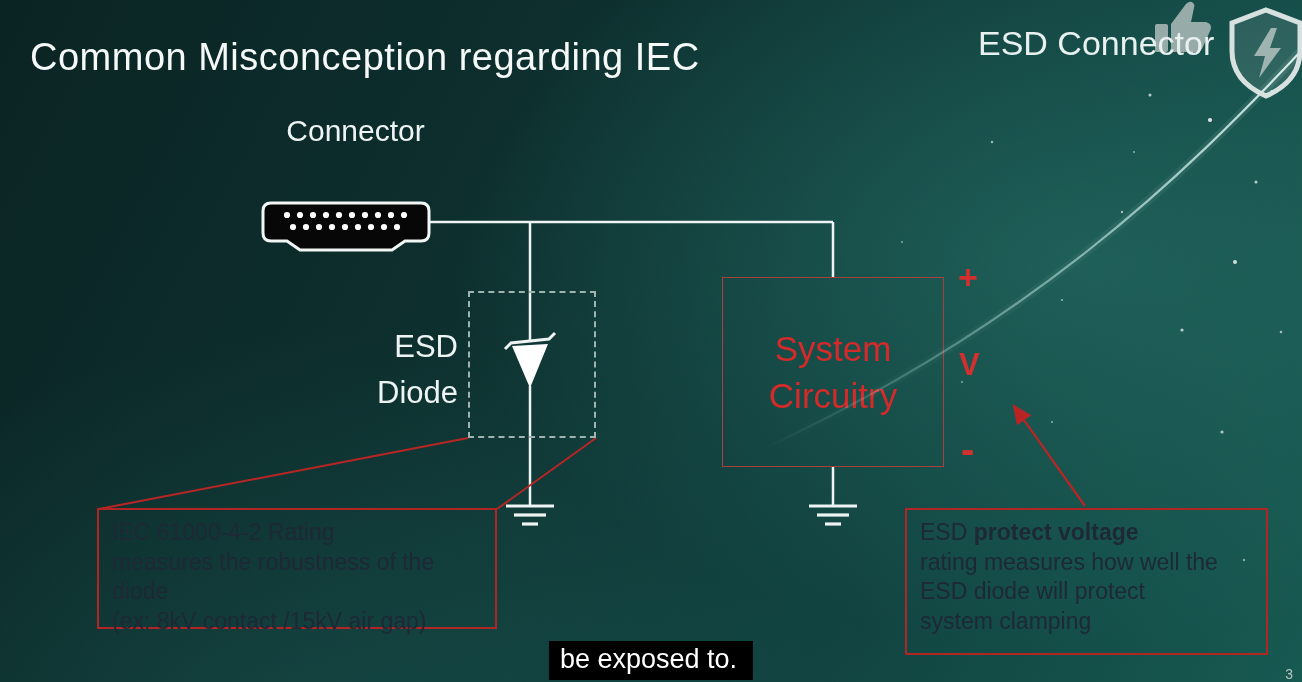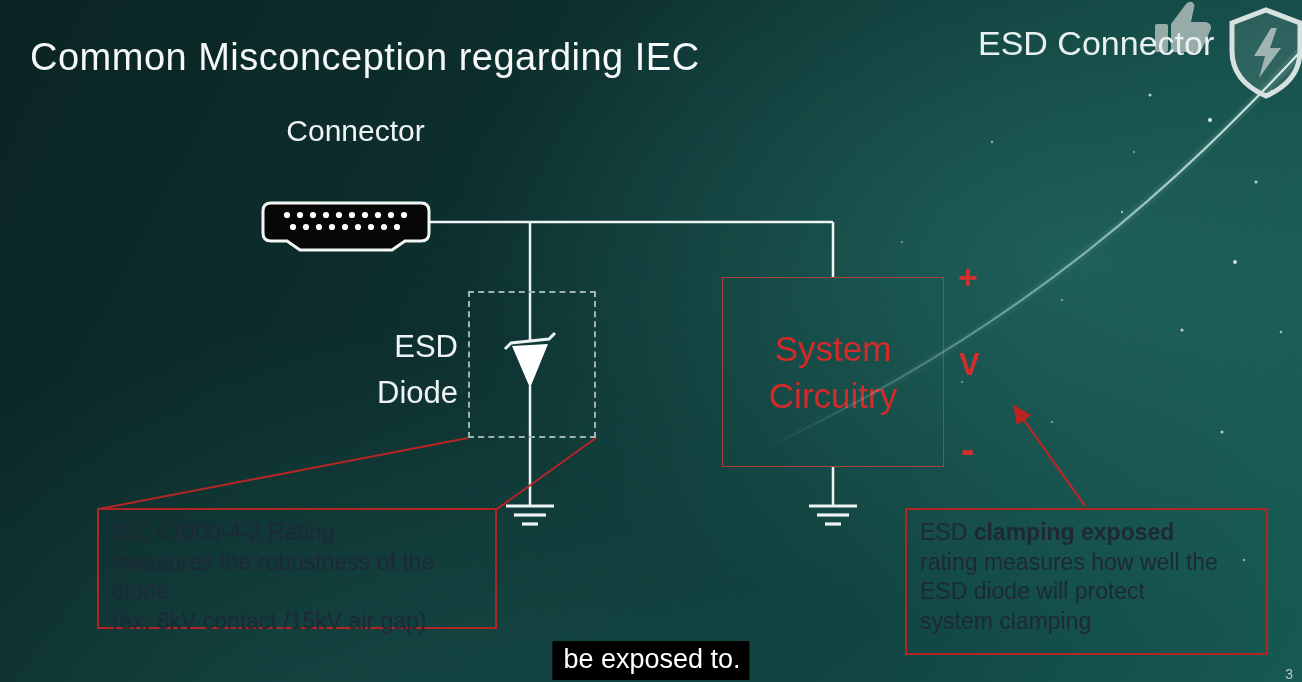--- a/index.html
+++ b/index.html
@@ -80,21 +80,21 @@
   #callout-left  { left: 97px;  top: 508px; width: 400px; height: 121px; }
   #callout-right { left: 905px; top: 508px; width: 363px; height: 147px; }
   .callout b { font-weight: bold; }
 
   #subtitle-bar {
     left: 50%; top: 641px;
     transform: translateX(-50%);
     background: #000;
     color: #fff;
     font-size: 27px;
-    padding: 3px 9px 5px 11px;
+    padding: 3px 16px 5px 11px;
     white-space: nowrap;
     z-index: 4;
   }
 
   #page-number {
     right: 9px; bottom: 0px;
     color: #b9c6c4;
     font-size: 14px;
   }
 
@@ -242,21 +242,21 @@
   <div id="terminal-minus" class="abs terminal">-</div>
 
   <div id="callout-left" class="abs callout">
     <div>IEC 61000-4-2 Rating</div>
     <div>measures the robustness of the</div>
     <div>diode</div>
     <div>(ex: 8kV contact /15kV air gap)</div>
   </div>
 
   <div id="callout-right" class="abs callout">
-    <div><span>ESD </span><b>clamping exposed</b></div>
+    <div><span>ESD </span><b>protect voltage</b></div>
     <div>rating measures how well the</div>
     <div>ESD diode will protect</div>
     <div>system clamping</div>
   </div>
 
   <div id="subtitle-bar" class="abs">be exposed to.</div>
 
   <div id="page-number" class="abs">3</div>
 
 </div>

